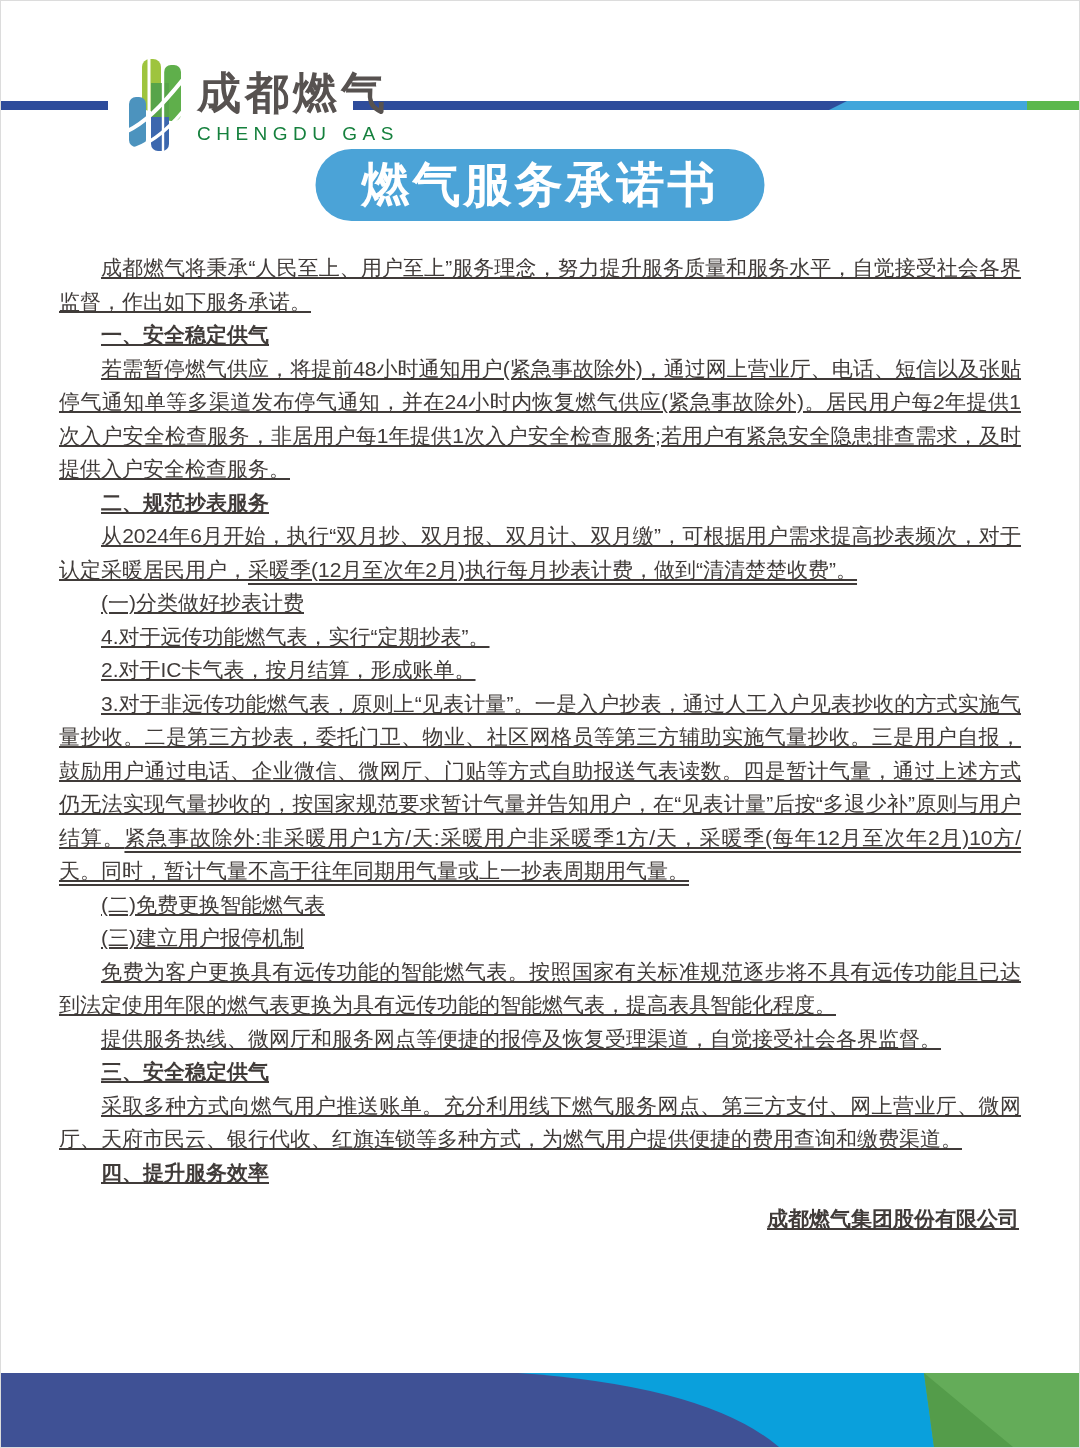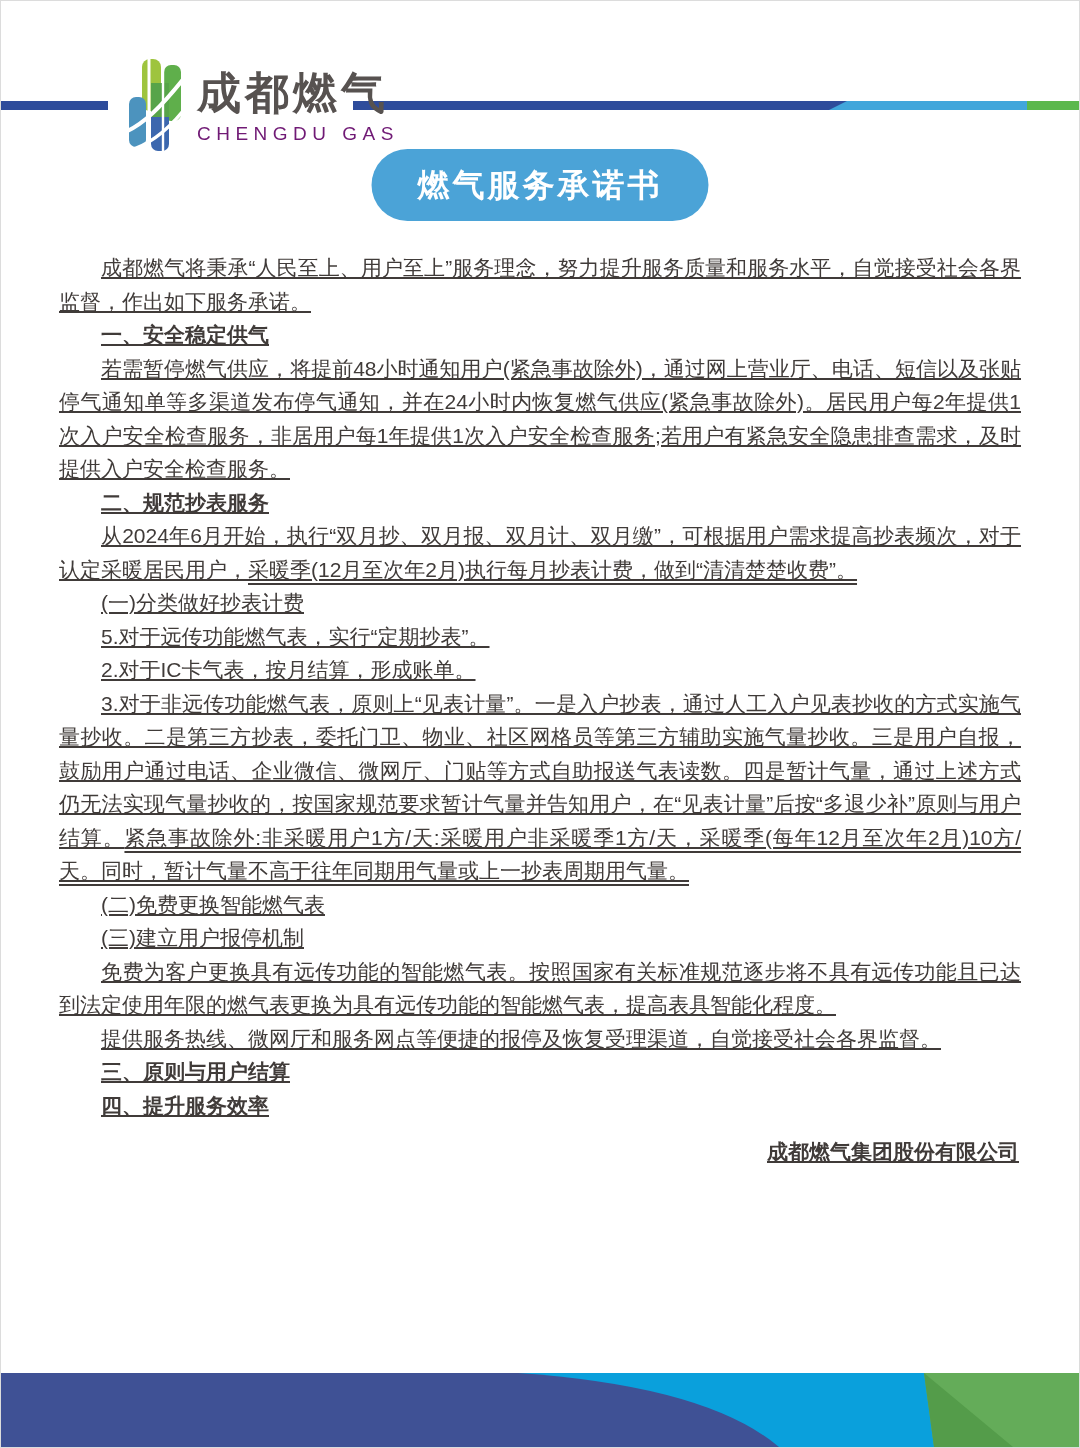--- a/index.html
+++ b/index.html
@@ -32,26 +32,26 @@
   .logo{
     position:absolute;left:126px;top:52px;
     display:flex;align-items:flex-start;gap:14px;
   }
   .logo-mark{width:56px;height:100px;flex:0 0 auto;}
   .logo-text{display:flex;flex-direction:column;margin-top:16px;}
   .logo-cn{
     font-size:44px;font-weight:700;color:#575250;letter-spacing:4px;line-height:1.1;
   }
   .logo-en{
-    font-size:19px;color:#701a75;letter-spacing:5.5px;margin-top:6px;
+    font-size:19px;color:#15803d;letter-spacing:5.5px;margin-top:6px;
   }
   .title-pill{
     position:absolute;left:50%;top:148px;transform:translateX(-50%);
     background:#4ba3d7;color:#ffffff;
-    font-size:32px;font-weight:700;letter-spacing:3px;
+    font-size:48px;font-weight:700;letter-spacing:3px;
     line-height:72px;height:72px;padding:0 46px;border-radius:40px;
     white-space:nowrap;
   }
   
   .doc-body{
     position:absolute;left:58px;right:58px;top:250px;
     font-size:21px;line-height:33.5px;
     text-align:justify;
     text-decoration:underline;
   }
@@ -102,28 +102,29 @@
 
   <div class="title-pill">燃气服务承诺书</div>
 
   <div class="doc-body">
       <p class="blk para"><span>成都燃气将秉承“人民至上、用户至上”服务理念，努力提升服务质量和服务水平，自觉接受社会各界监督，作出如下服务承诺。</span></p>
       <p class="blk heading"><span>一、安全稳定供气</span></p>
       <p class="blk para"><span>若需暂停燃气供应，将提前48小时通知用户(紧急事故除外)，通过网上营业厅、电话、短信以及张贴停气通知单等多渠道发布停气通知，并在24小时内恢复燃气供应(紧急事故除外)。居民用户每2年提供1次入户安全检查服务，非居用户每1年提供1次入户安全检查服务;若用户有紧急安全隐患排查需求，及时提供入户安全检查服务。</span></p>
       <p class="blk heading"><span>二、规范抄表服务</span></p>
       <p class="blk para"><span>从2024年6月开始，执行“双月抄、双月报、双月计、双月缴”，可根据用户需求提高抄表频次，对于认定采暖居民用户，</span><span class="u">采暖季(12月至次年2月)执行每月抄表计费，做到“清清楚楚收费”。</span></p>
       <p class="blk sub"><span>(一)分类做好抄表计费</span></p>
-      <p class="blk para"><span>5.对于远传功能燃气表，实行“定期抄表”。</span></p>
+      <p class="blk para"><span>4.对于远传功能燃气表，实行“定期抄表”。</span></p>
       <p class="blk para"><span>2.对于IC卡气表，按月结算，形成账单。</span></p>
       <p class="blk para"><span>3.对于非远传功能燃气表，原则上“见表计量”。一是入户抄表，通过人工入户见表抄收的方式实施气量抄收。二是第三方抄表，委托门卫、物业、社区网格员等第三方辅助实施气量抄收。三是用户自报，鼓励用户通过电话、企业微信、微网厅、门贴等方式自助报送气表读数。四是暂计气量，通过上述方式仍无法实现气量抄收的，按国家规范要求暂计气量并告知用户，在“见表计量”后按“多退少补”原则与用户结算。</span><span class="u">紧急事故除外:非采暖用户1方/天:采暖用户非采暖季1方/天，采暖季(每年12月至次年2月)10方/天。同时，暂计气量不高于往年同期用气量或上一抄表周期用气量。</span></p>
       <p class="blk sub"><span>(二)免费更换智能燃气表</span></p>
       <p class="blk sub"><span>(三)建立用户报停机制</span></p>
       <p class="blk para"><span>免费为客户更换具有远传功能的智能燃气表。按照国家有关标准规范逐步将不具有远传功能且已达到法定使用年限的燃气表更换为具有远传功能的智能燃气表，提高表具智能化程度。</span></p>
       <p class="blk para"><span>提供服务热线、微网厅和服务网点等便捷的报停及恢复受理渠道，自觉接受社会各界监督。</span></p>
-      <p class="blk heading"><span>三、原则与用户结算</span></p>
+      <p class="blk heading"><span>三、安全稳定供气</span></p>
+      <p class="blk para"><span>采取多种方式向燃气用户推送账单。充分利用线下燃气服务网点、第三方支付、网上营业厅、微网厅、天府市民云、银行代收、红旗连锁等多种方式，为燃气用户提供便捷的费用查询和缴费渠道。</span></p>
       <p class="blk heading"><span>四、提升服务效率</span></p>
       <p class="blk signature"><span>成都燃气集团股份有限公司</span></p>
     </div>
 
   <div class="footer-band">
     <svg viewBox="0 0 1080 74" preserveAspectRatio="none">
       <rect x="400" y="0" width="540" height="74" fill="#0aa0dc"></rect>
       <polygon points="923,0 1080,0 1080,74 933,74" fill="#64ac59"></polygon>
       <polygon points="923,0 1012,74 933,74" fill="#549c4a"></polygon>
       <path d="M0,0 L517,0 Q706,13 778,74 L0,74 Z" fill="#3f5195"></path>

